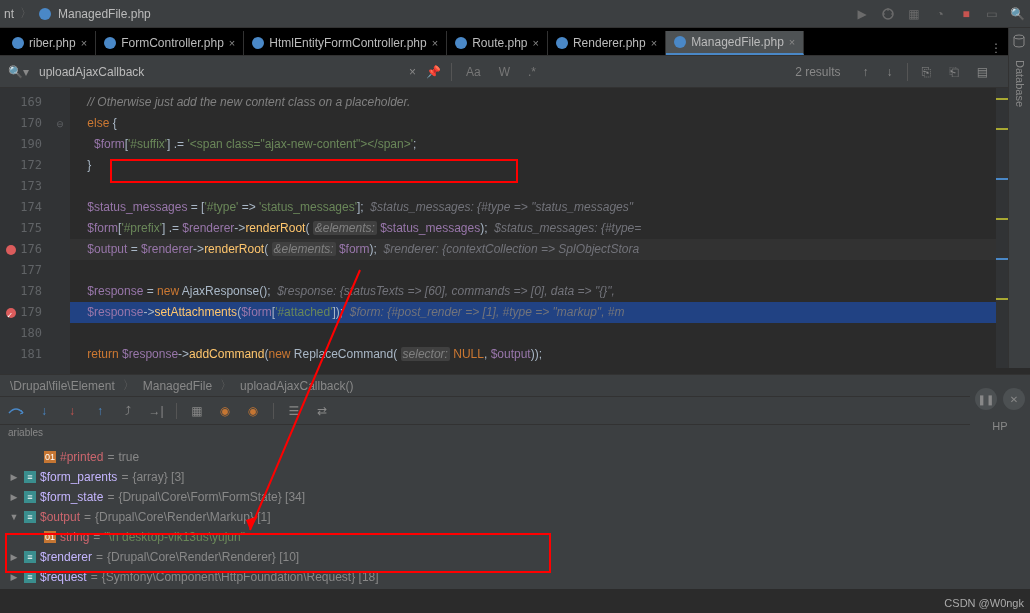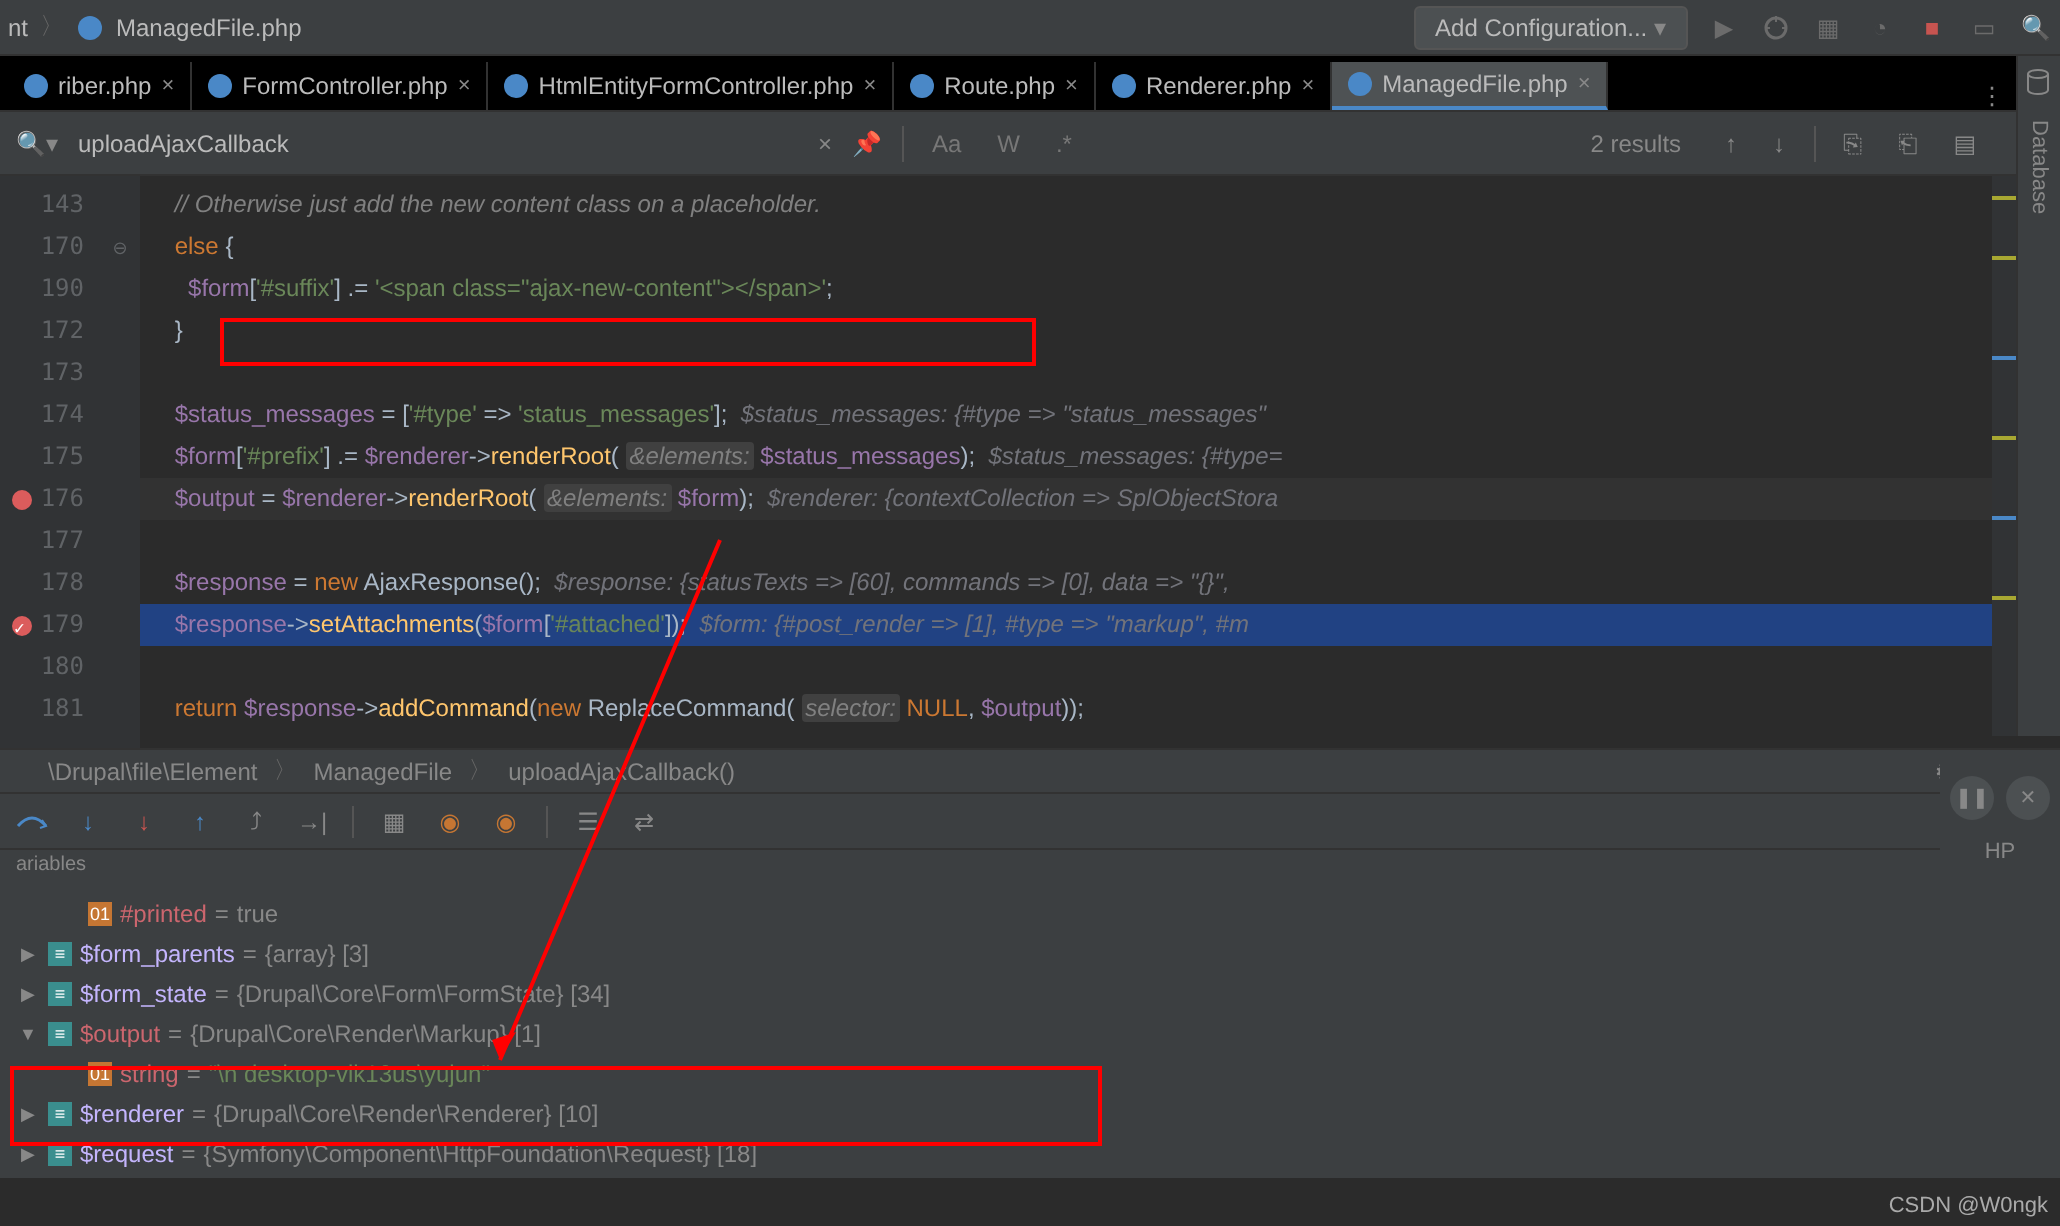--- a/index.html
+++ b/index.html
@@ -46,21 +46,21 @@
 .fn{color:#ffc66d}
 .cmt{color:#808080;font-style:italic}
 .cmt-i{color:#72737a;font-style:italic}
 .param{background:#404040;color:#808080;font-style:italic;padding:0 2px;border-radius:2px}
 .cls{color:#a9b7c6}
 
 .red-box1{position:absolute;border:2px solid #ff0000;left:110px;top:159px;width:408px;height:24px;pointer-events:none;z-index:5}
 .red-box2{position:absolute;border:2px solid #ff0000;left:5px;top:533px;width:546px;height:40px;pointer-events:none;z-index:5}
 .arrow-svg{position:absolute;left:0;top:0;pointer-events:none;z-index:6}
 
-.breadcrumbs{height:22px;background:#3c3f41;display:flex;align-items:center;padding:0 24px;gap:8px;color:#888;font-size:11px;border-top:1px solid #323232}
+.breadcrumbs{height:22px;background:#3c3f41;display:flex;align-items:center;padding:0 10px;gap:8px;color:#888;font-size:11px;border-top:1px solid #323232}
 .breadcrumbs .bc-sep{color:#666}
 .breadcrumbs .gear{margin-left:auto;color:#888}
 
 .debug-toolbar{height:28px;background:#3c3f41;display:flex;align-items:center;padding:0 8px;gap:12px;border-top:1px solid #323232}
 .debug-toolbar .dbtn{width:16px;height:16px;display:flex;align-items:center;justify-content:center}
 
 .variables-panel{background:#3c3f41;border-top:1px solid #323232}
 .variables-header{height:20px;padding:2px 8px;color:#888;font-size:10px}
 .var-tree{background:#3c3f41;padding:2px 0 2px 4px;font-family:Consolas,monospace;font-size:12px}
 .var-row{height:20px;display:flex;align-items:center;gap:4px;padding-left:4px}
@@ -93,21 +93,20 @@
 <div class="title-bar">
   <span class="crumb">nt</span>
   <span style="color:#666">〉</span>
   <span class="file-icon">
       <svg width="14" height="14">
         <circle cx="7" cy="7" r="6" fill="#4a88c7"></circle>
       </svg>
     </span>
   <span style="color:#bbb">ManagedFile.php</span>
   <div class="right">
-    <div class="add-config"><span>Add Configuration...</span> <span style="color:#888">▾</span></div>
     <span class="toolbar-icon">▶</span>
     <span class="toolbar-icon">
         <svg width="14" height="14">
           <circle cx="7" cy="7" r="5" fill="none" stroke="#6b6b6b" stroke-width="1.5"></circle>
           <line x1="7" y1="1" x2="7" y2="4" stroke="#6b6b6b"></line>
           <line x1="2" y1="7" x2="4" y2="7" stroke="#6b6b6b"></line>
           <line x1="10" y1="7" x2="12" y2="7" stroke="#6b6b6b"></line>
         </svg>
       </span>
     <span class="toolbar-icon">▦</span>
@@ -167,21 +166,21 @@
   <span class="arrow">↓</span>
   <span class="sep"></span>
   <span class="arrow">⎘</span>
   <span class="arrow">⎗</span>
   <span class="arrow">▤</span>
   <span class="arrow">▼</span>
 </div>
 
 <div class="editor-area">
   <div class="gutter" id="gutter">
-      <div class="ln">143</div>
+      <div class="ln">169</div>
       <div class="ln">170</div>
       <div class="ln">190</div>
       <div class="ln">172</div>
       <div class="ln">173</div>
       <div class="ln">174</div>
       <div class="ln">175</div>
       <div class="ln bp">176</div>
       <div class="ln">177</div>
       <div class="ln">178</div>
       <div class="ln bp bp-check">179</div>

